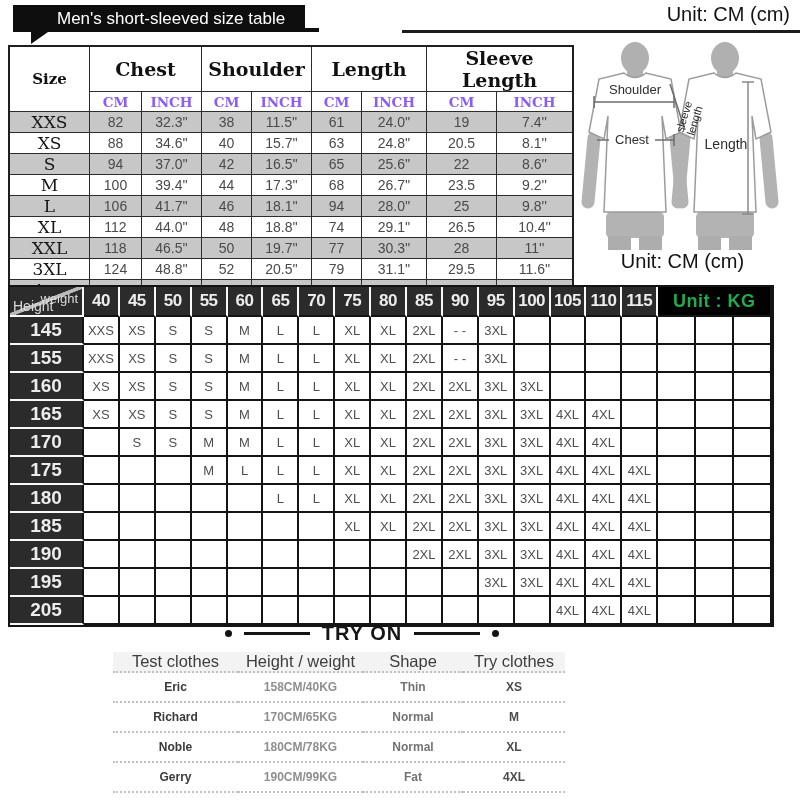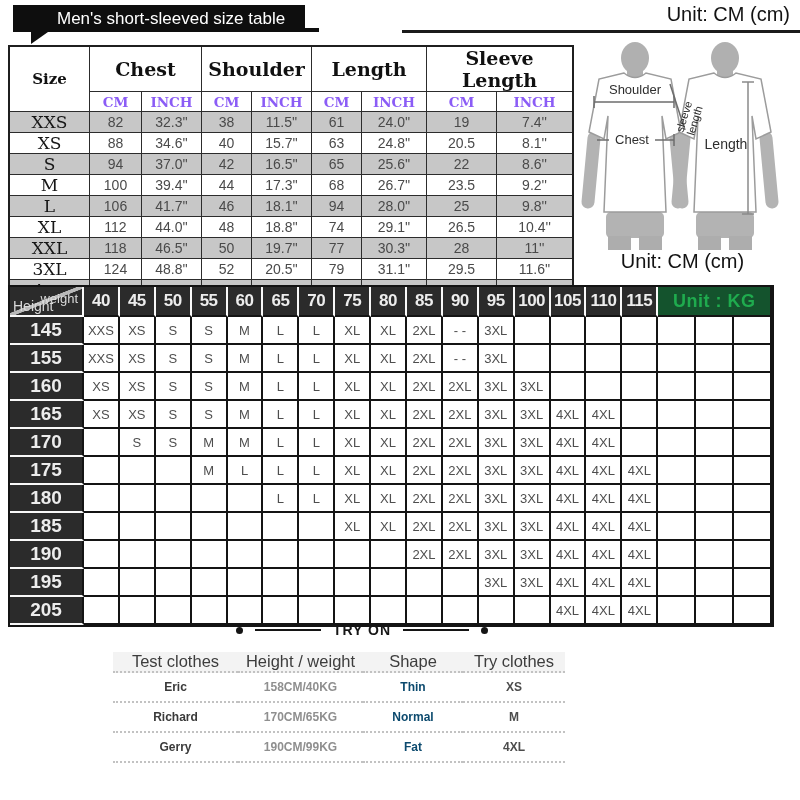--- a/index.html
+++ b/index.html
@@ -43,38 +43,38 @@
   .mx { position:absolute; left:8px; top:285px; width:762px; table-layout:fixed; border:2px solid #141414; }
   .mx th, .mx td { border-right:2px solid #141414; border-bottom:2px solid #141414; overflow:hidden; }
   .mx th.wcol { height:30px; font-size:17px; font-weight:bold; background:#2b2b2b; color:#ececec;
                 border-right-color:#f8f8f8; letter-spacing:-0.5px; }
   .mx td.hcol { height:28px; font-size:19px; font-weight:bold; background:#2b2b2b; color:#ececec;
                 border-bottom-color:#f8f8f8;margin-left:24px; }
   .mx th.corner { position:relative; border-right-color:#f8f8f8; border-bottom-color:#f8f8f8;
                   background: linear-gradient(to bottom right, rgba(0,0,0,0) 46%, #b9b9b9 47%, #b9b9b9 53%, rgba(0,0,0,0) 54%), #2b2b2b; }
   .mx .cw { position:absolute; top:4px;  right:4px; font-size:13px; color:#dadada; font-weight:normal; }
   .mx .ch { position:absolute; bottom:1px; left:3px; font-size:14px; color:#dadada; font-weight:normal; }
-  .mx th.unitkg { background:#14532d; color:#1fab4e; font-size:18px; font-weight:bold; letter-spacing:0.5px; }
+  .mx th.unitkg { background:#000000; color:#1fab4e; font-size:18px; font-weight:bold; letter-spacing:0.5px; }
   .mx td.mcell { font-size:13px; color:#4e4e4e; background:#fff; }
   .mx td.xcell { background:#fff; }
 
   
   .tryon-title { position:absolute; left:0; top:622px; width:724px; display:flex;
                  justify-content:center; align-items:center; gap:12px; }
   .tryon-title .dot { width:7px; height:7px; border-radius:50%; background:#141414; }
   .tryon-title .bar { width:66px; height:2.5px; background:#141414; }
-  .tryon-title .ttl { font-size:14px; font-weight:bold; color:#161616; letter-spacing:1px; }
+  .tryon-title .ttl { font-size:20px; font-weight:bold; color:#161616; letter-spacing:1px; }
 
   .tryon { position:absolute; left:113px; top:652px; width:452px; table-layout:fixed; }
   .tryon th { height:21px; background:#f3f3f3; font-weight:normal; font-size:16.5px; color:#3d3d3d;
               border-bottom:2px dotted #c2c2c2; }
   .tryon td { height:30px; font-size:12px; border-bottom:2px dotted #c2c2c2;font-weight:bold; }
   .tryon td.t-name  { color:#3a3a3a; }
   .tryon td.t-hw    { color:#8f8f8f; }
-  .tryon td.t-shape { color:#0c4a6e; }
+  .tryon td.t-shape { color:#737373; }
   .tryon td.t-size  { color:#4c4c4c; }
 </style>
 </head>
 <body>
 
 <div id="stage">
 
   <div class="banner">
     <span>Men's short-sleeved size table</span>
   </div>
@@ -587,20 +587,26 @@
           <td class="t-shape">Thin</td>
           <td class="t-size">XS</td>
         </tr>
         <tr>
           <td class="t-name">Richard</td>
           <td class="t-hw">170CM/65KG</td>
           <td class="t-shape">Normal</td>
           <td class="t-size">M</td>
         </tr>
         <tr>
+          <td class="t-name">Noble</td>
+          <td class="t-hw">180CM/78KG</td>
+          <td class="t-shape">Normal</td>
+          <td class="t-size">XL</td>
+        </tr>
+        <tr>
           <td class="t-name">Gerry</td>
           <td class="t-hw">190CM/99KG</td>
           <td class="t-shape">Fat</td>
           <td class="t-size">4XL</td>
         </tr>
       </tbody>
   </table>
 
 </div>
 

